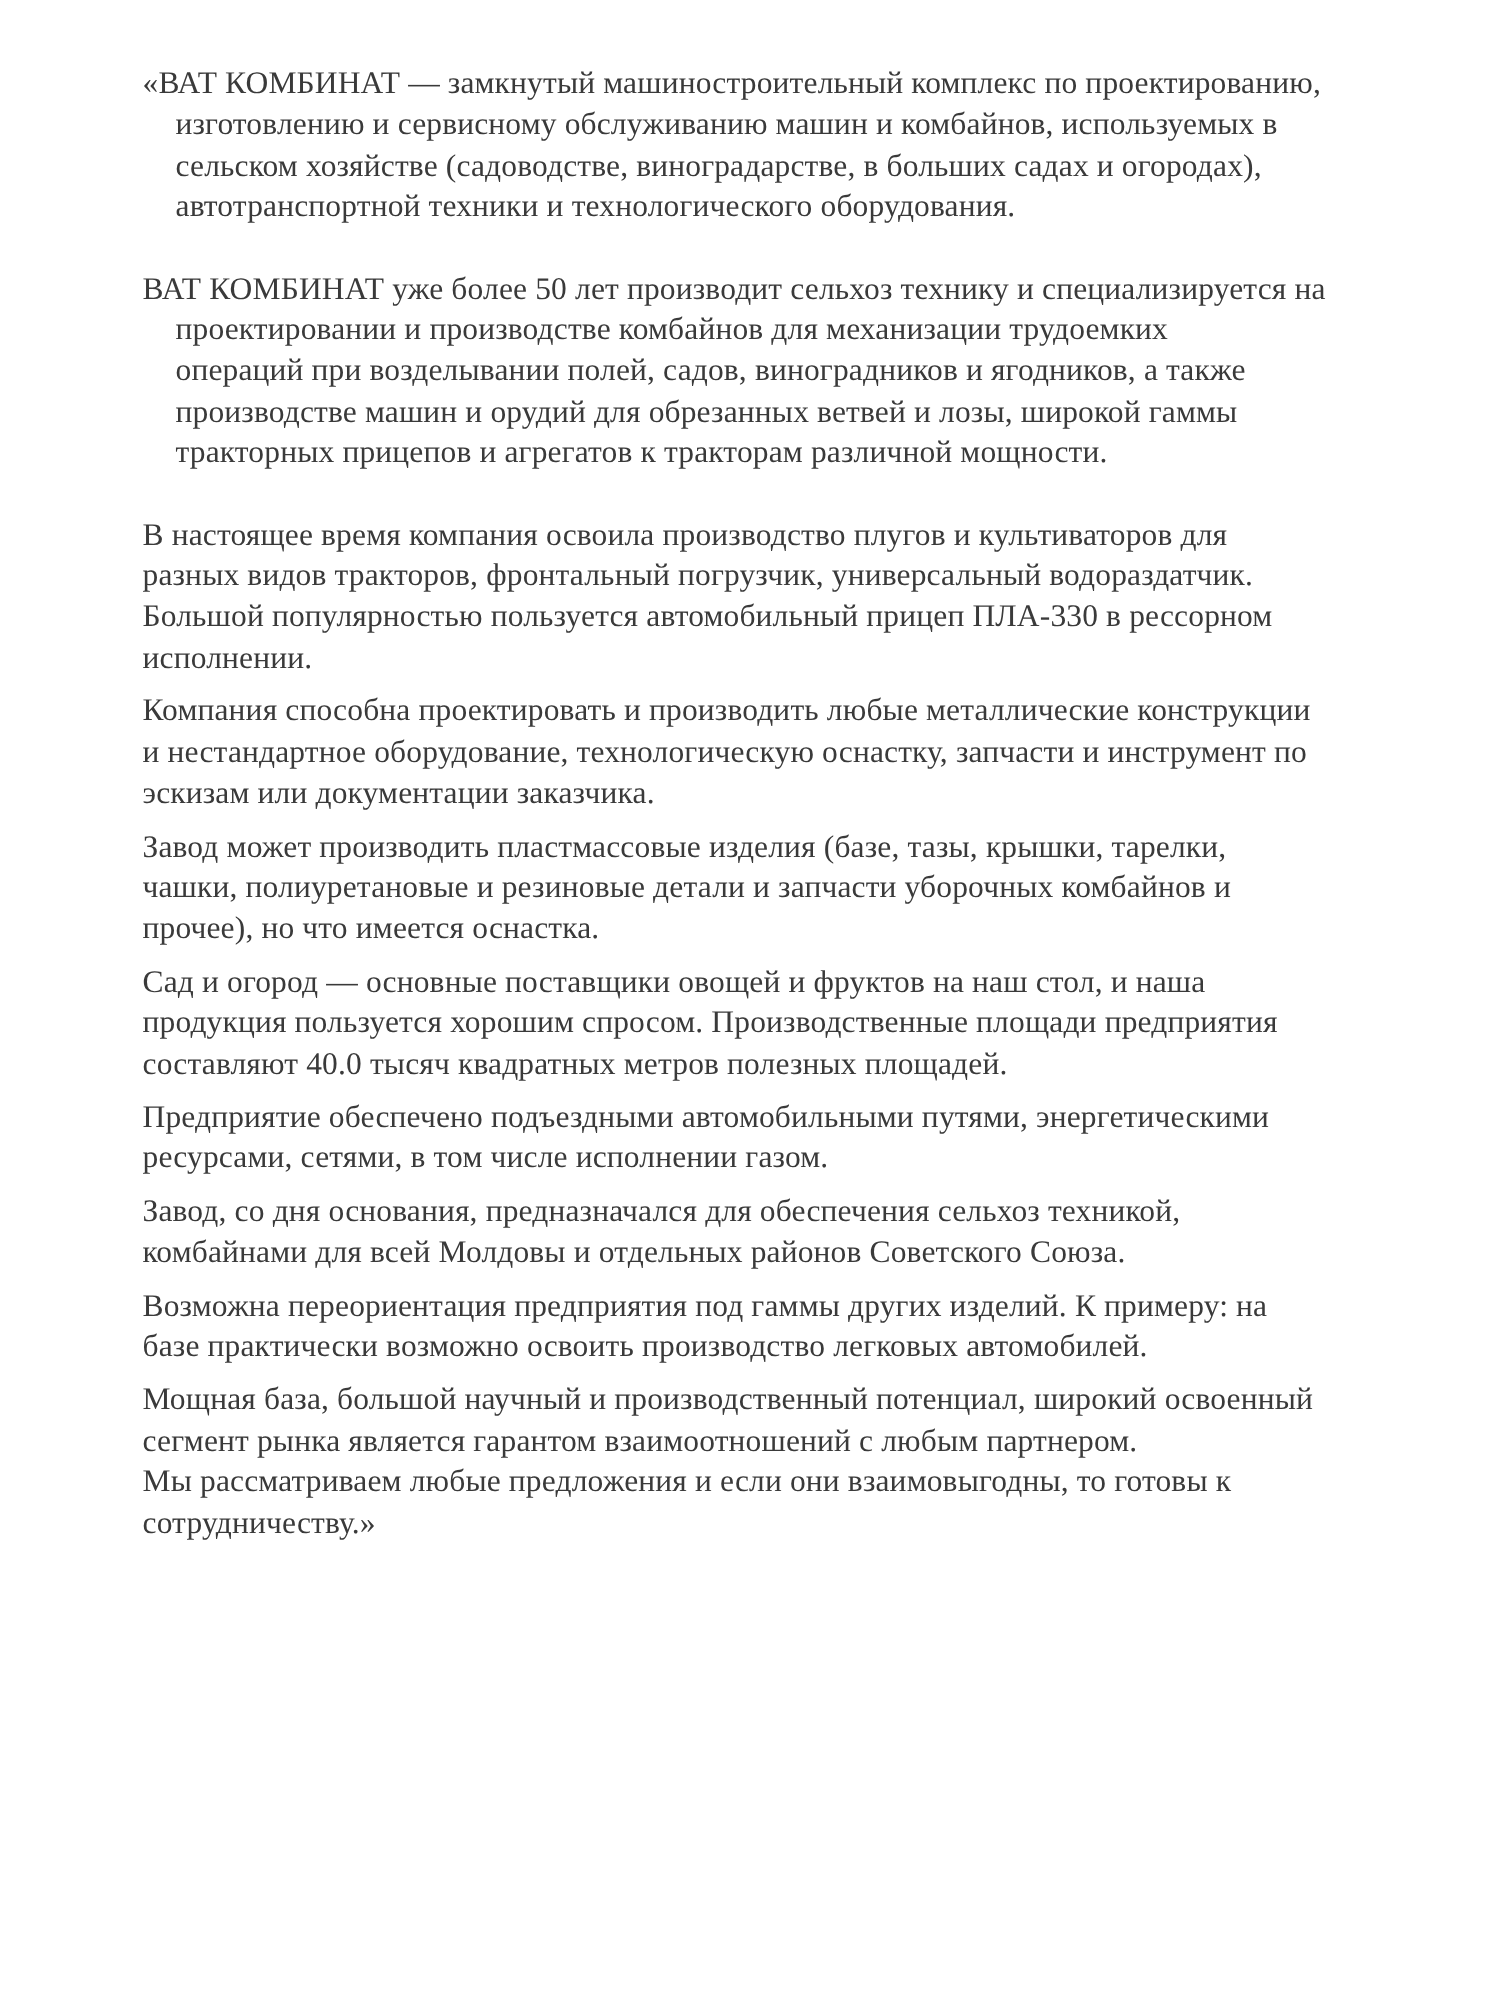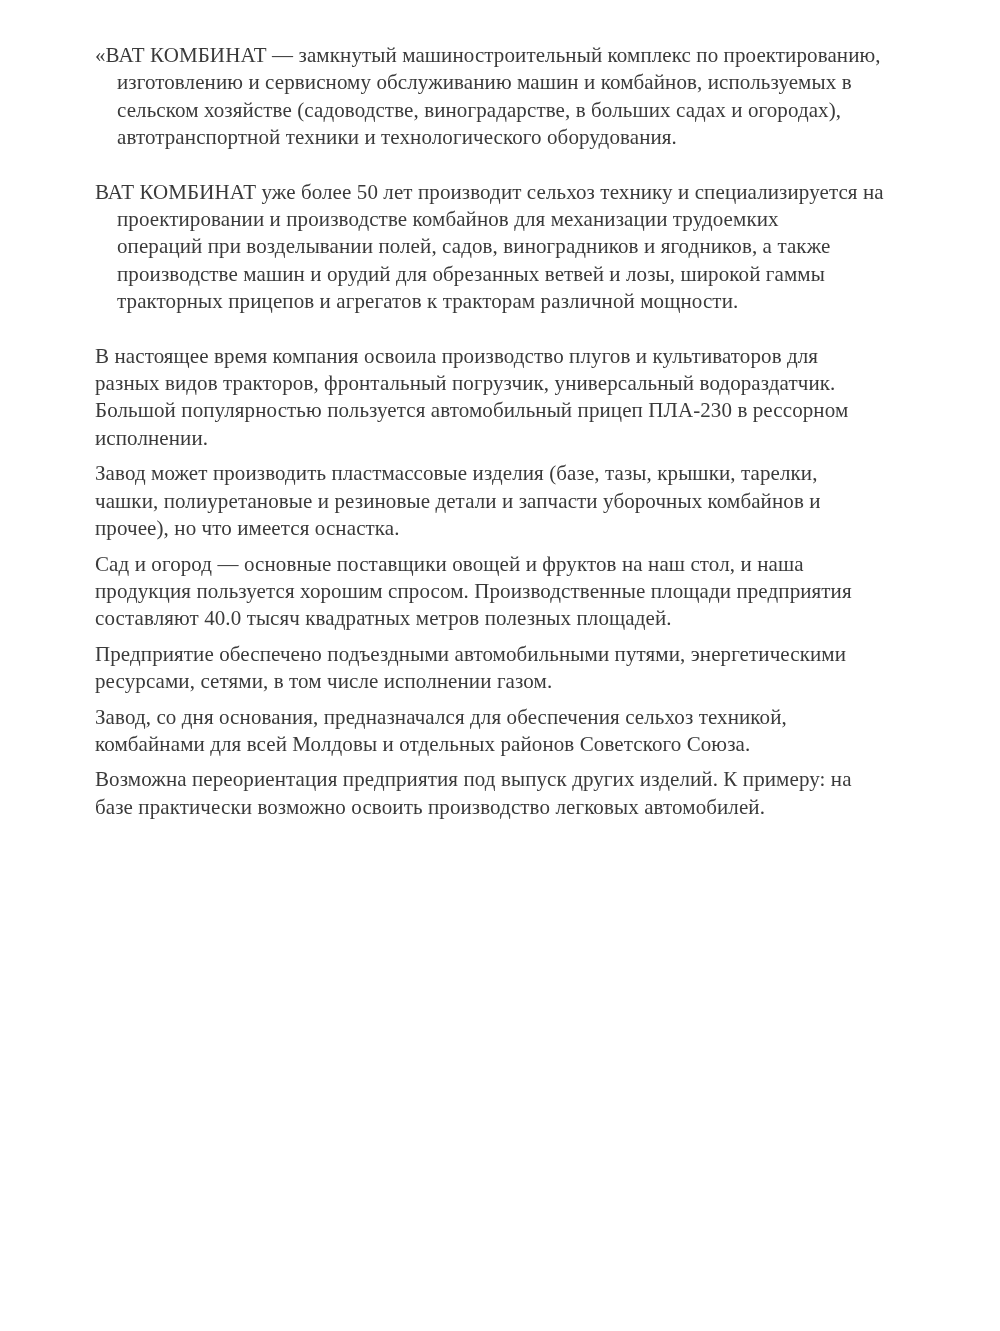--- a/index.html
+++ b/index.html
@@ -41,27 +41,34 @@
 изготовлению и сервисному обслуживанию машин и комбайнов, используемых в
 сельском хозяйстве (садоводстве, виноградарстве, в больших садах и огородах),
 автотранспортной техники и технологического оборудования.</p>
   <p class="hang big-gap">ВАТ КОМБИНАТ уже более 50 лет производит сельхоз технику и специализируется на
 проектировании и производстве комбайнов для механизации трудоемких
 операций при возделывании полей, садов, виноградников и ягодников, а также
 производстве машин и орудий для обрезанных ветвей и лозы, широкой гаммы
 тракторных прицепов и агрегатов к тракторам различной мощности.</p>
   <p>В настоящее время компания освоила производство плугов и культиваторов для
 разных видов тракторов, фронтальный погрузчик, универсальный водораздатчик.
-Большой популярностью пользуется автомобильный прицеп ПЛА-230 в рессорном
+Большой популярностью пользуется автомобильный прицеп ПЛА-330 в рессорном
 исполнении.</p>
+  <p>Компания способна проектировать и производить любые металлические конструкции
+и нестандартное оборудование, технологическую оснастку, запчасти и инструмент по
+эскизам или документации заказчика.</p>
   <p>Завод может производить пластмассовые изделия (базе, тазы, крышки, тарелки,
 чашки, полиуретановые и резиновые детали и запчасти уборочных комбайнов и
 прочее), но что имеется оснастка.</p>
   <p>Сад и огород — основные поставщики овощей и фруктов на наш стол, и наша
 продукция пользуется хорошим спросом. Производственные площади предприятия
 составляют 40.0 тысяч квадратных метров полезных площадей.</p>
   <p>Предприятие обеспечено подъездными автомобильными путями, энергетическими
 ресурсами, сетями, в том числе исполнении газом.</p>
   <p>Завод, со дня основания, предназначался для обеспечения сельхоз техникой,
 комбайнами для всей Молдовы и отдельных районов Советского Союза.</p>
-  <p>Возможна переориентация предприятия под выпуск других изделий. К примеру: на
+  <p>Возможна переориентация предприятия под гаммы других изделий. К примеру: на
 базе практически возможно освоить производство легковых автомобилей.</p>
+  <p>Мощная база, большой научный и производственный потенциал, широкий освоенный
+сегмент рынка является гарантом взаимоотношений с любым партнером.
+Мы рассматриваем любые предложения и если они взаимовыгодны, то готовы к
+сотрудничеству.»</p>
 </div>
 
 </body></html>

